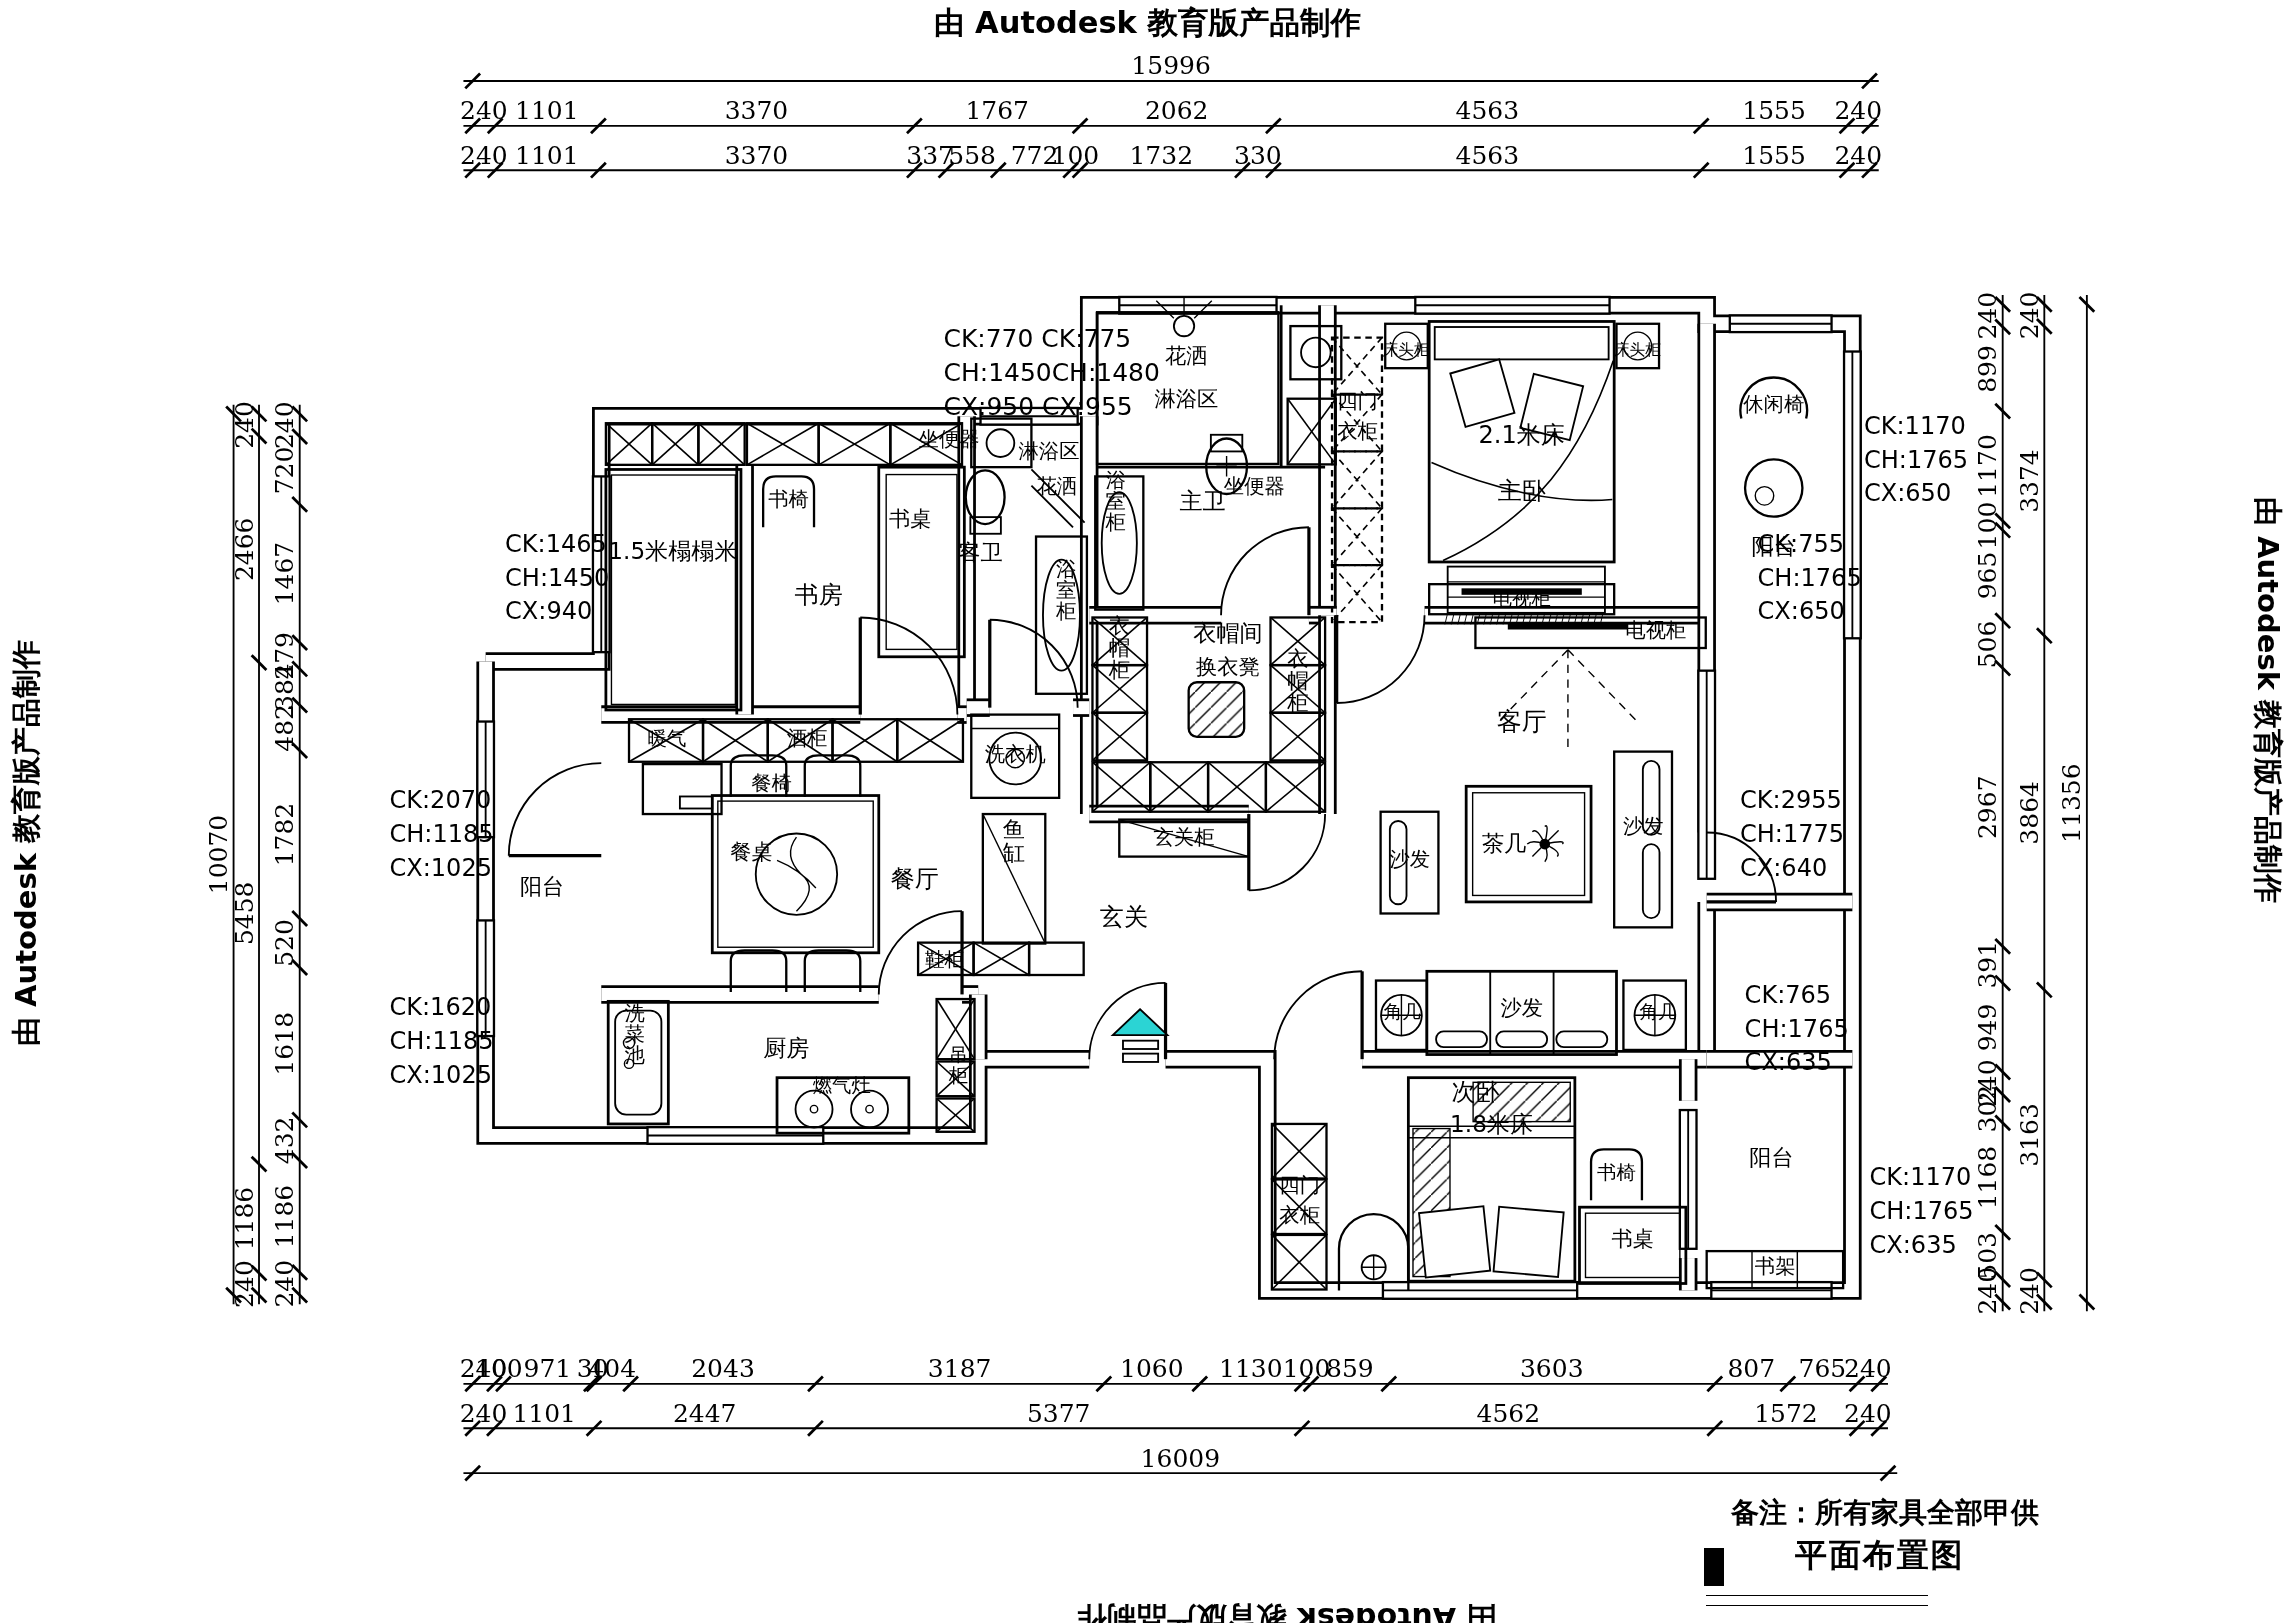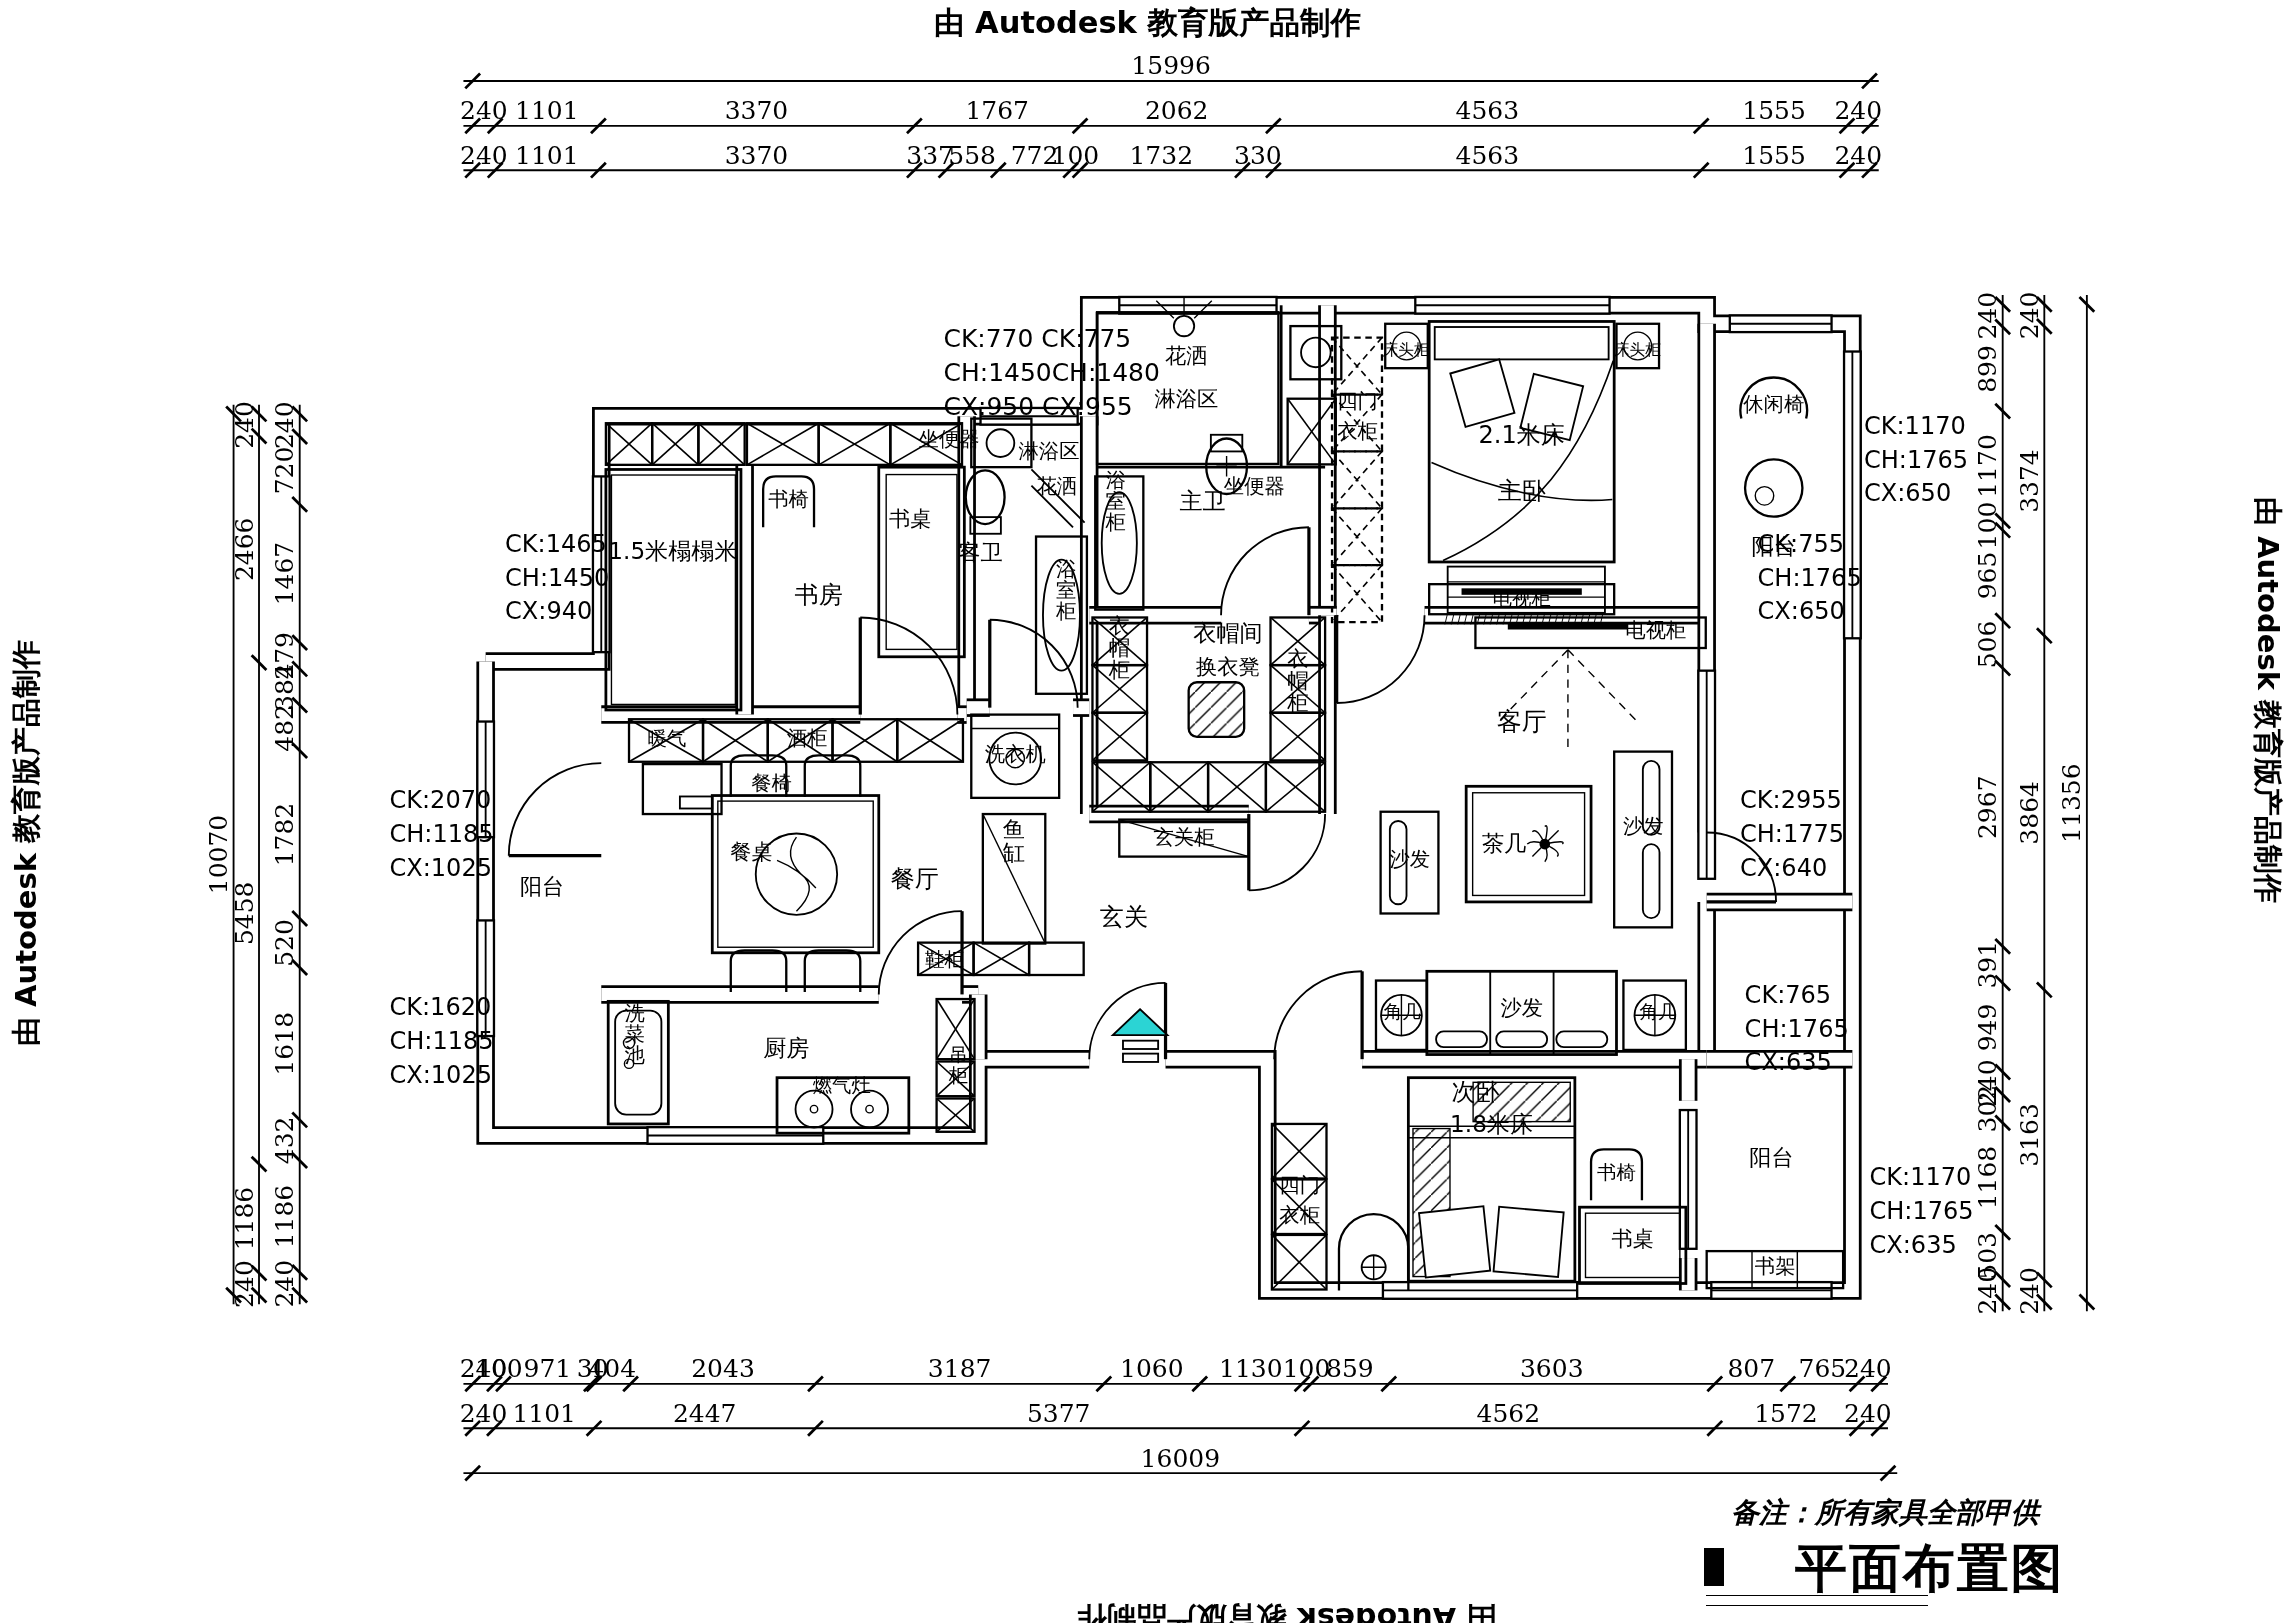--- a/index.html
+++ b/index.html
@@ -7,22 +7,22 @@
        font-family:"DejaVu Sans",sans-serif;color:#000;}
   #plan-svg{position:absolute;left:0;top:0;}
   svg text{font-family:"DejaVu Sans",sans-serif;fill:#000;}
   svg text.dim{font-family:"DejaVu Serif",serif;}
   .title{position:absolute;font-weight:bold;white-space:nowrap;
          font-family:"DejaVu Sans",sans-serif;}
   .title-top{left:0;right:0;top:2.8px;text-align:center;font-size:30.5px;}
   .title-left{left:7.4px;top:1046px;font-size:29px;transform:rotate(-90deg);transform-origin:0 0;}
   .title-right{left:2287px;top:497px;font-size:29px;transform:rotate(90deg);transform-origin:0 0;}
   .title-bottom{left:1055px;top:1597px;width:463px;text-align:center;font-size:30px;transform:rotate(180deg);}
-  .legend-note{position:absolute;left:1731px;top:1494px;font-size:28px;font-weight:bold;font-style:italic;}
-  .legend-title{position:absolute;left:1795px;top:1534px;font-size:52px;font-weight:bold;letter-spacing:1.9px;}
+  .legend-note{position:absolute;left:1731px;top:1494px;font-size:28px;font-weight:bold;}
+  .legend-title{position:absolute;left:1795px;top:1534px;font-size:32px;font-weight:bold;letter-spacing:1.9px;}
   .legend-square{position:absolute;left:1704px;top:1548px;width:20.4px;height:38px;background:#000;}
   .legend-line{position:absolute;left:1706px;width:222px;height:0;border-top:1.4px solid #000;}
 </style>
 </head>
 <body>
 
 <div class="title title-top">由 Autodesk 教育版产品制作</div>
 <div class="title title-left">由 Autodesk 教育版产品制作</div>
 <div class="title title-right">由 Autodesk 教育版产品制作</div>
 <div class="title title-bottom">由 Autodesk 教育版产品制作</div>

